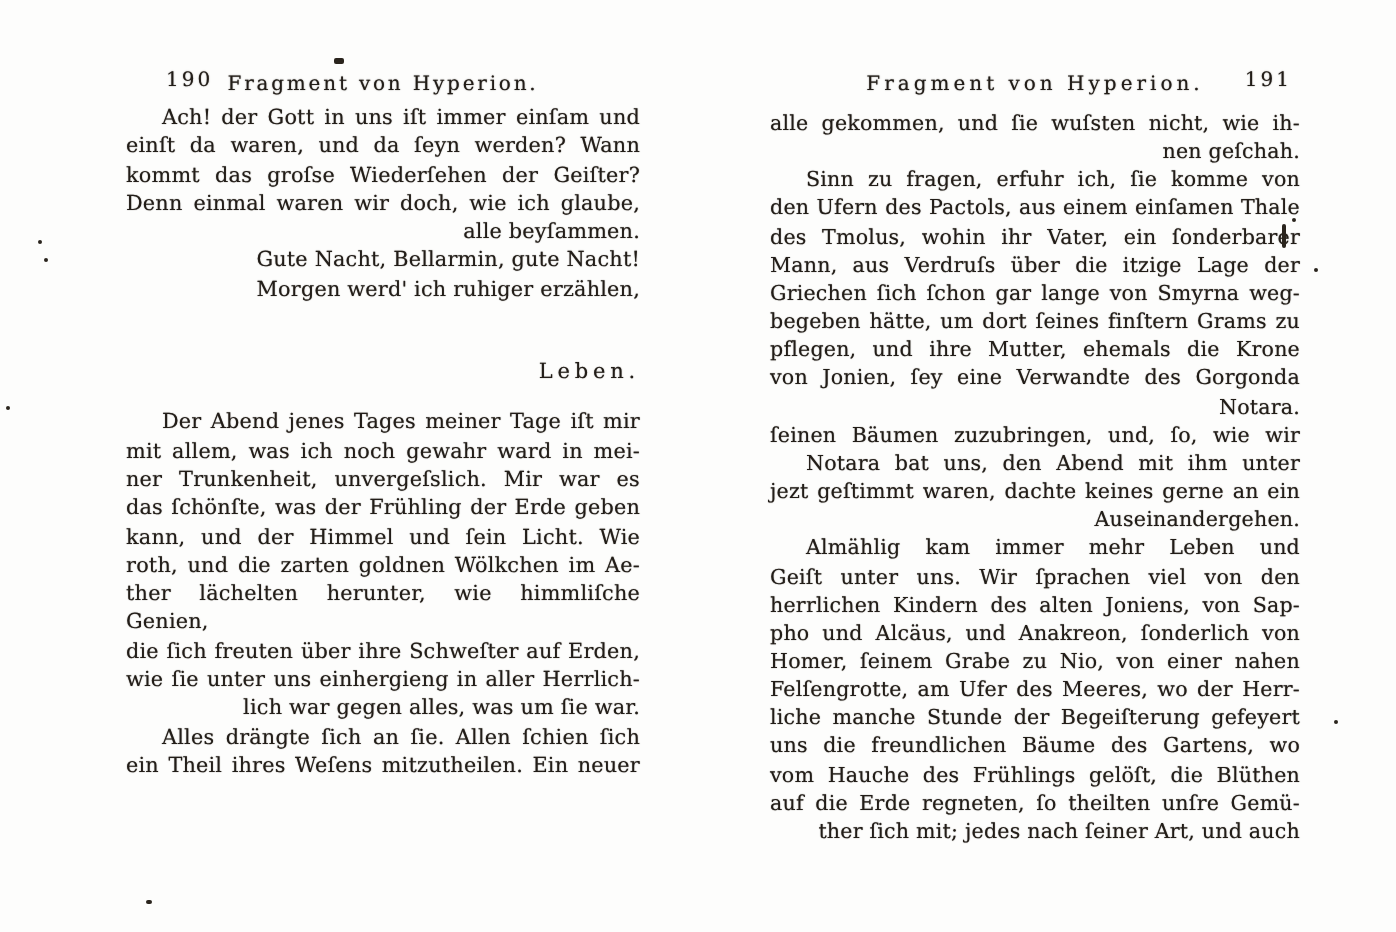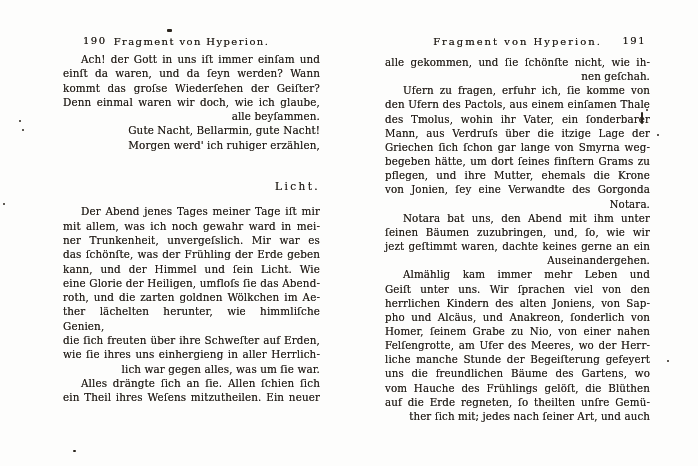--- a/index.html
+++ b/index.html
@@ -57,56 +57,55 @@
       <span class="pg-title">Fragment von Hyperion.</span>
     </div>
     <div class="pg-body">
         <div class="line indent just">Ach! der Gott in uns iſt immer einſam und</div>
         <div class="line just">einſt da waren, und da ſeyn werden? Wann</div>
         <div class="line just">kommt das groſse Wiederſehen der Geiſter?</div>
         <div class="line just">Denn einmal waren wir doch, wie ich glaube,</div>
         <div class="line">alle beyſammen.</div>
         <div class="line indent">Gute Nacht, Bellarmin, gute Nacht!</div>
         <div class="line indent">Morgen werd' ich ruhiger erzählen,</div>
-        <div class="line heading">Licht.</div>
+        <div class="line heading">Leben.</div>
         <div class="line indent just">Der Abend jenes Tages meiner Tage iſt mir</div>
         <div class="line just">mit allem, was ich noch gewahr ward in mei-</div>
         <div class="line just">ner Trunkenheit, unvergeſslich. Mir war es</div>
         <div class="line just">das ſchönſte, was der Frühling der Erde geben</div>
         <div class="line just">kann, und der Himmel und ſein Licht. Wie</div>
-        <div class="line just">eine Glorie der Heiligen, umfloſs ſie das Abend-</div>
         <div class="line just">roth, und die zarten goldnen Wölkchen im Ae-</div>
         <div class="line just">ther lächelten herunter, wie himmliſche Genien,</div>
         <div class="line just">die ſich freuten über ihre Schweſter auf Erden,</div>
-        <div class="line just">wie ſie ihres uns einhergieng in aller Herrlich-</div>
+        <div class="line just">wie ſie unter uns einhergieng in aller Herrlich-</div>
         <div class="line">lich war gegen alles, was um ſie war.</div>
         <div class="line indent just">Alles drängte ſich an ſie. Allen ſchien ſich</div>
         <div class="line just">ein Theil ihres Weſens mitzutheilen. Ein neuer</div>
       </div>
   </div>
 
   <div class="page page-right">
     <div class="pg-header">
       <span class="pg-title">Fragment von Hyperion.</span>
       <span class="pg-num pg-num-right">191</span>
     </div>
     <div class="pg-body">
-        <div class="line just">alle gekommen, und ſie ſchönſte nicht, wie ih-</div>
+        <div class="line just">alle gekommen, und ſie wuſsten nicht, wie ih-</div>
         <div class="line">nen geſchah.</div>
-        <div class="line indent just">Ufern zu fragen, erfuhr ich, ſie komme von</div>
+        <div class="line indent just">Sinn zu fragen, erfuhr ich, ſie komme von</div>
         <div class="line just">den Ufern des Pactols, aus einem einſamen Thale</div>
         <div class="line just">des Tmolus, wohin ihr Vater, ein ſonderbarer</div>
         <div class="line just">Mann, aus Verdruſs über die itzige Lage der</div>
         <div class="line just">Griechen ſich ſchon gar lange von Smyrna weg-</div>
         <div class="line just">begeben hätte, um dort ſeines finſtern Grams zu</div>
         <div class="line just">pflegen, und ihre Mutter, ehemals die Krone</div>
         <div class="line just">von Jonien, ſey eine Verwandte des Gorgonda</div>
         <div class="line">Notara.</div>
+        <div class="line just">ſeinen Bäumen zuzubringen, und, ſo, wie wir</div>
         <div class="line indent just">Notara bat uns, den Abend mit ihm unter</div>
-        <div class="line just">ſeinen Bäumen zuzubringen, und, ſo, wie wir</div>
         <div class="line just">jezt geſtimmt waren, dachte keines gerne an ein</div>
         <div class="line">Auseinandergehen.</div>
         <div class="line indent just">Almählig kam immer mehr Leben und</div>
         <div class="line just">Geiſt unter uns. Wir ſprachen viel von den</div>
         <div class="line just">herrlichen Kindern des alten Joniens, von Sap-</div>
         <div class="line just">pho und Alcäus, und Anakreon, ſonderlich von</div>
         <div class="line just">Homer, ſeinem Grabe zu Nio, von einer nahen</div>
         <div class="line just">Felſengrotte, am Ufer des Meeres, wo der Herr-</div>
         <div class="line just">liche manche Stunde der Begeiſterung gefeyert</div>
         <div class="line just">uns die freundlichen Bäume des Gartens, wo</div>

